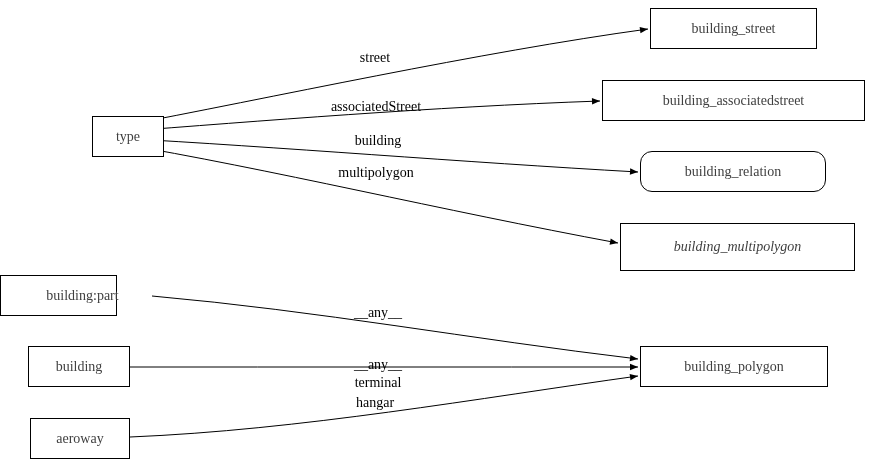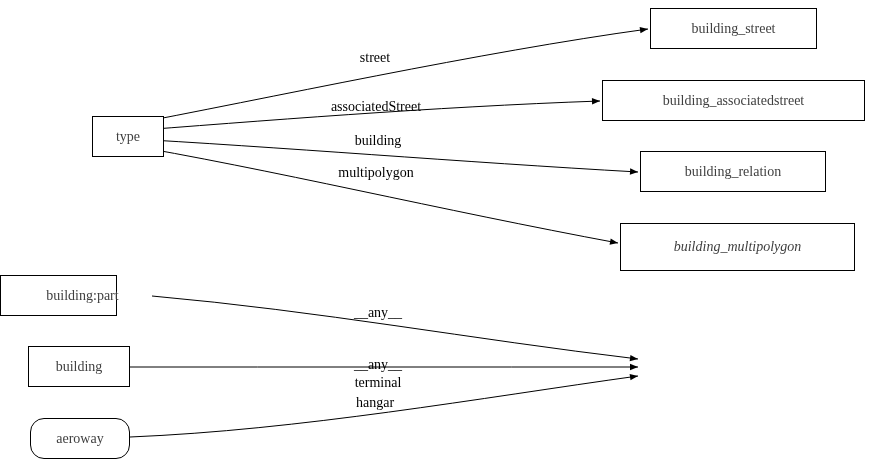--- a/index.html
+++ b/index.html
@@ -72,24 +72,25 @@
     <text class="edge-label" x="378" y="387" text-anchor="middle">terminal</text>
     <text class="edge-label" x="375" y="407" text-anchor="middle">hangar</text>
   </svg>
 
   <div class="node" style="left:44px; top:116px; width:72px; height:41px;margin-left:48px;">type</div>
 
   <div class="node" style="left:650px; top:8px; width:167px; height:41px;">building_street</div>
 
   <div class="node" style="left:602px; top:80px; width:263px; height:41px;">building_associatedstreet</div>
 
-  <div class="node" style="left:640px; top:151px; width:186px; height:41px;">building_relation</div>
+  <div class="node" style="left:640px; top:151px; width:186px; height:41px;border-radius:12px;">building_relation</div>
 
   <div class="node" style="left:620px; top:223px; width:235px; height:48px;font-style:italic;">building_multipolygon</div>
 
   <div class="node" style="left:0; top:275px; width:117px; height:41px;padding-left:48px;">building:part</div>
 
   <div class="node" style="left:28px; top:346px; width:102px; height:41px;">building</div>
 
-  <div class="node" style="left:30px; top:418px; width:100px; height:41px;border-radius:14px;">aeroway</div>
+  <div class="node" style="left:30px; top:418px; width:100px; height:41px;">aeroway</div>
 
+  <div class="node" style="left:640px; top:346px; width:188px; height:41px;">building_polygon</div>
 
 </div>
 
 </body></html>

